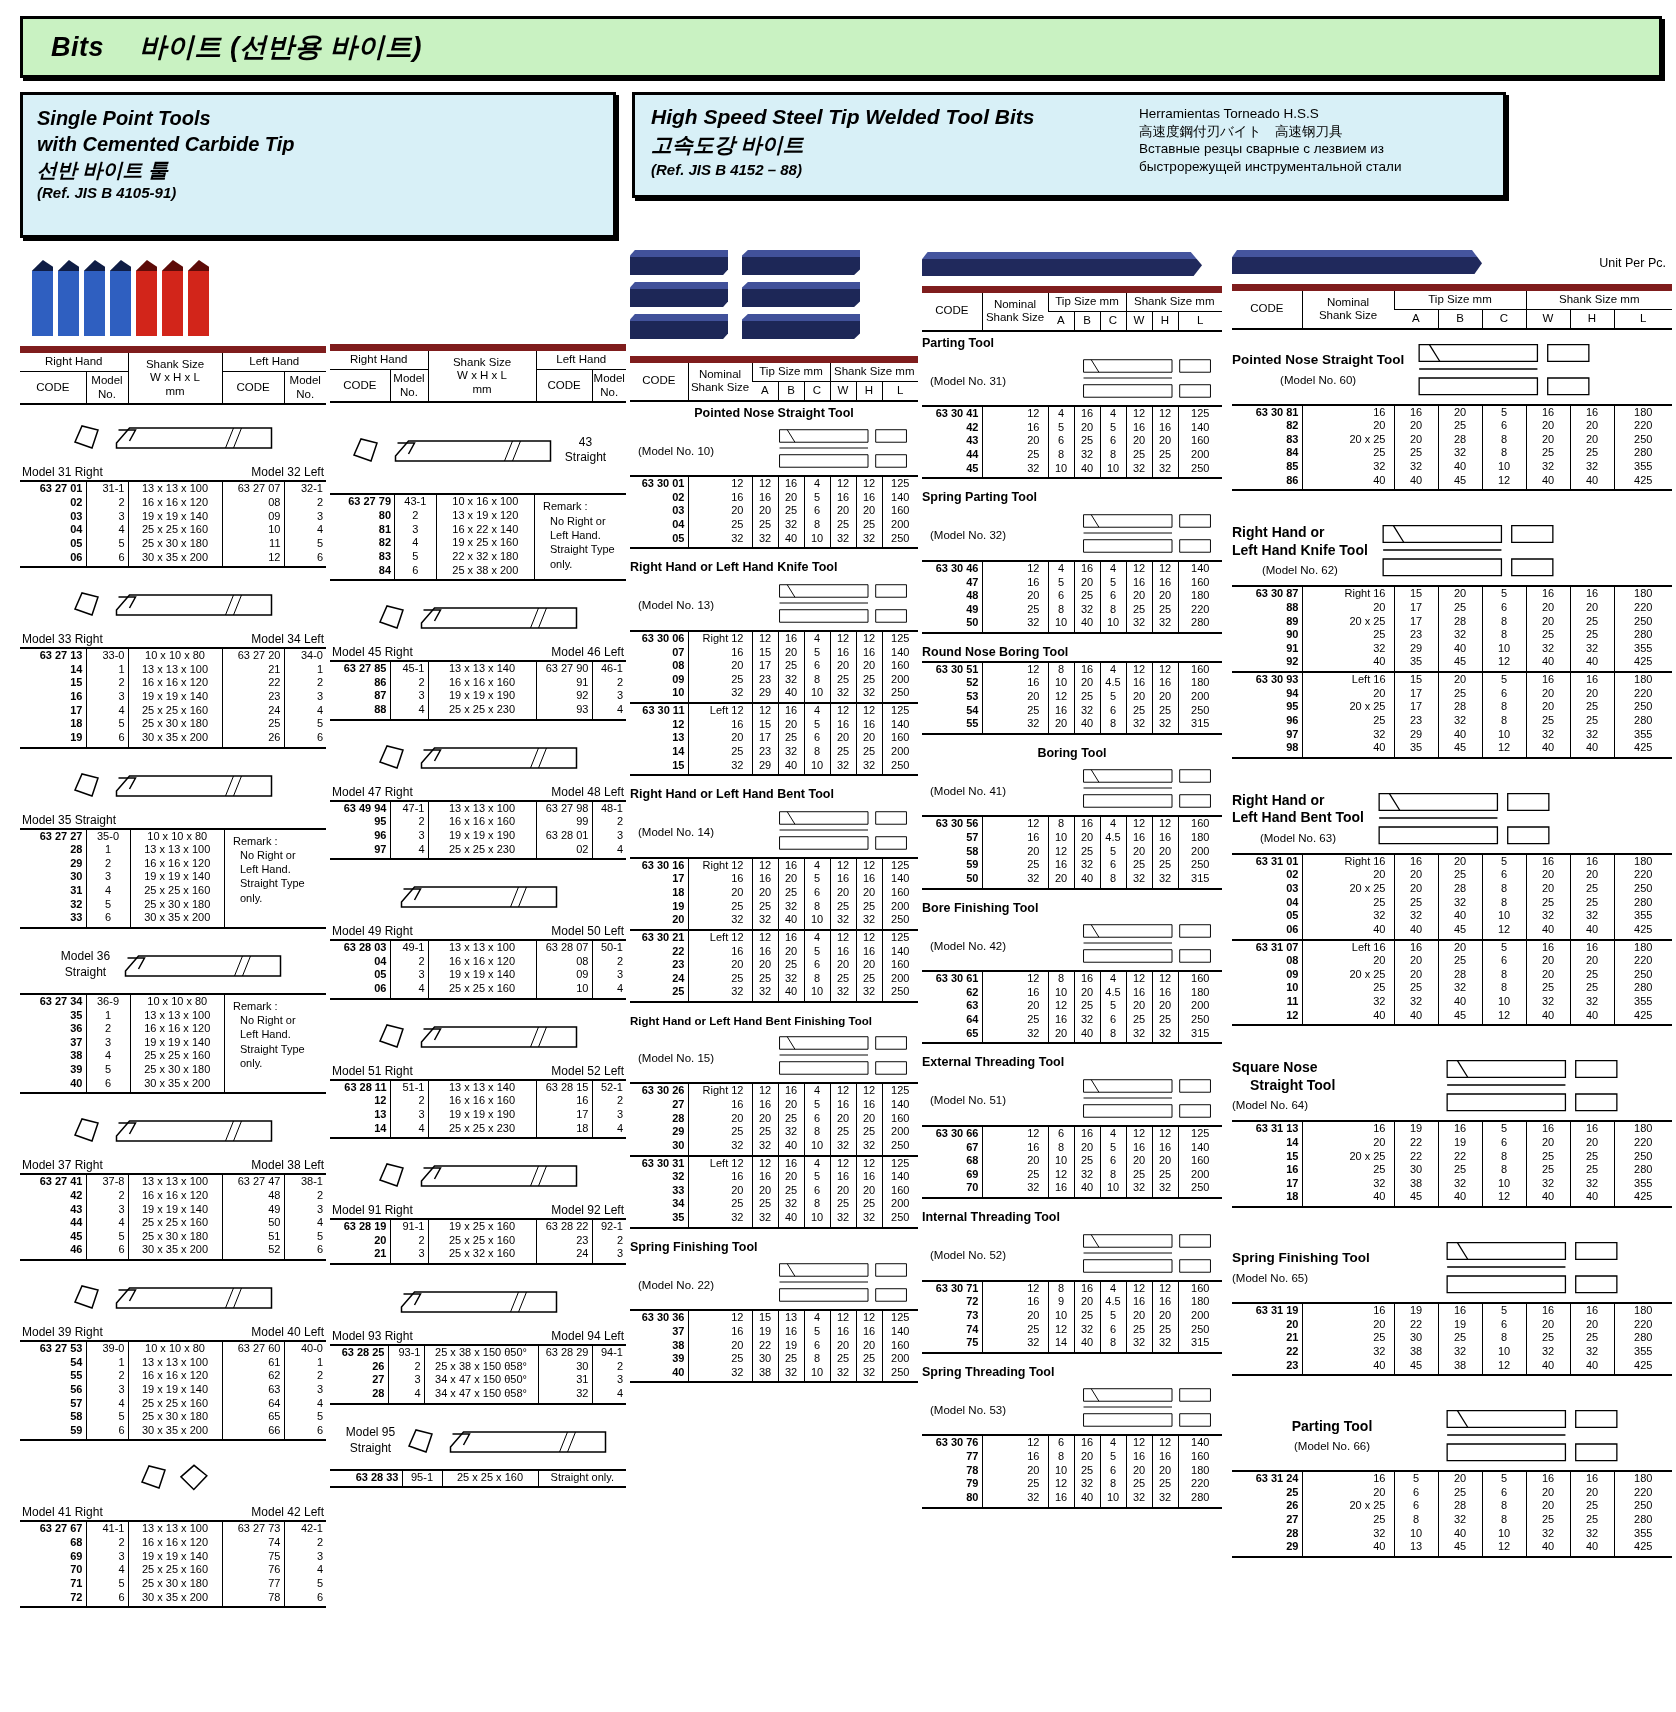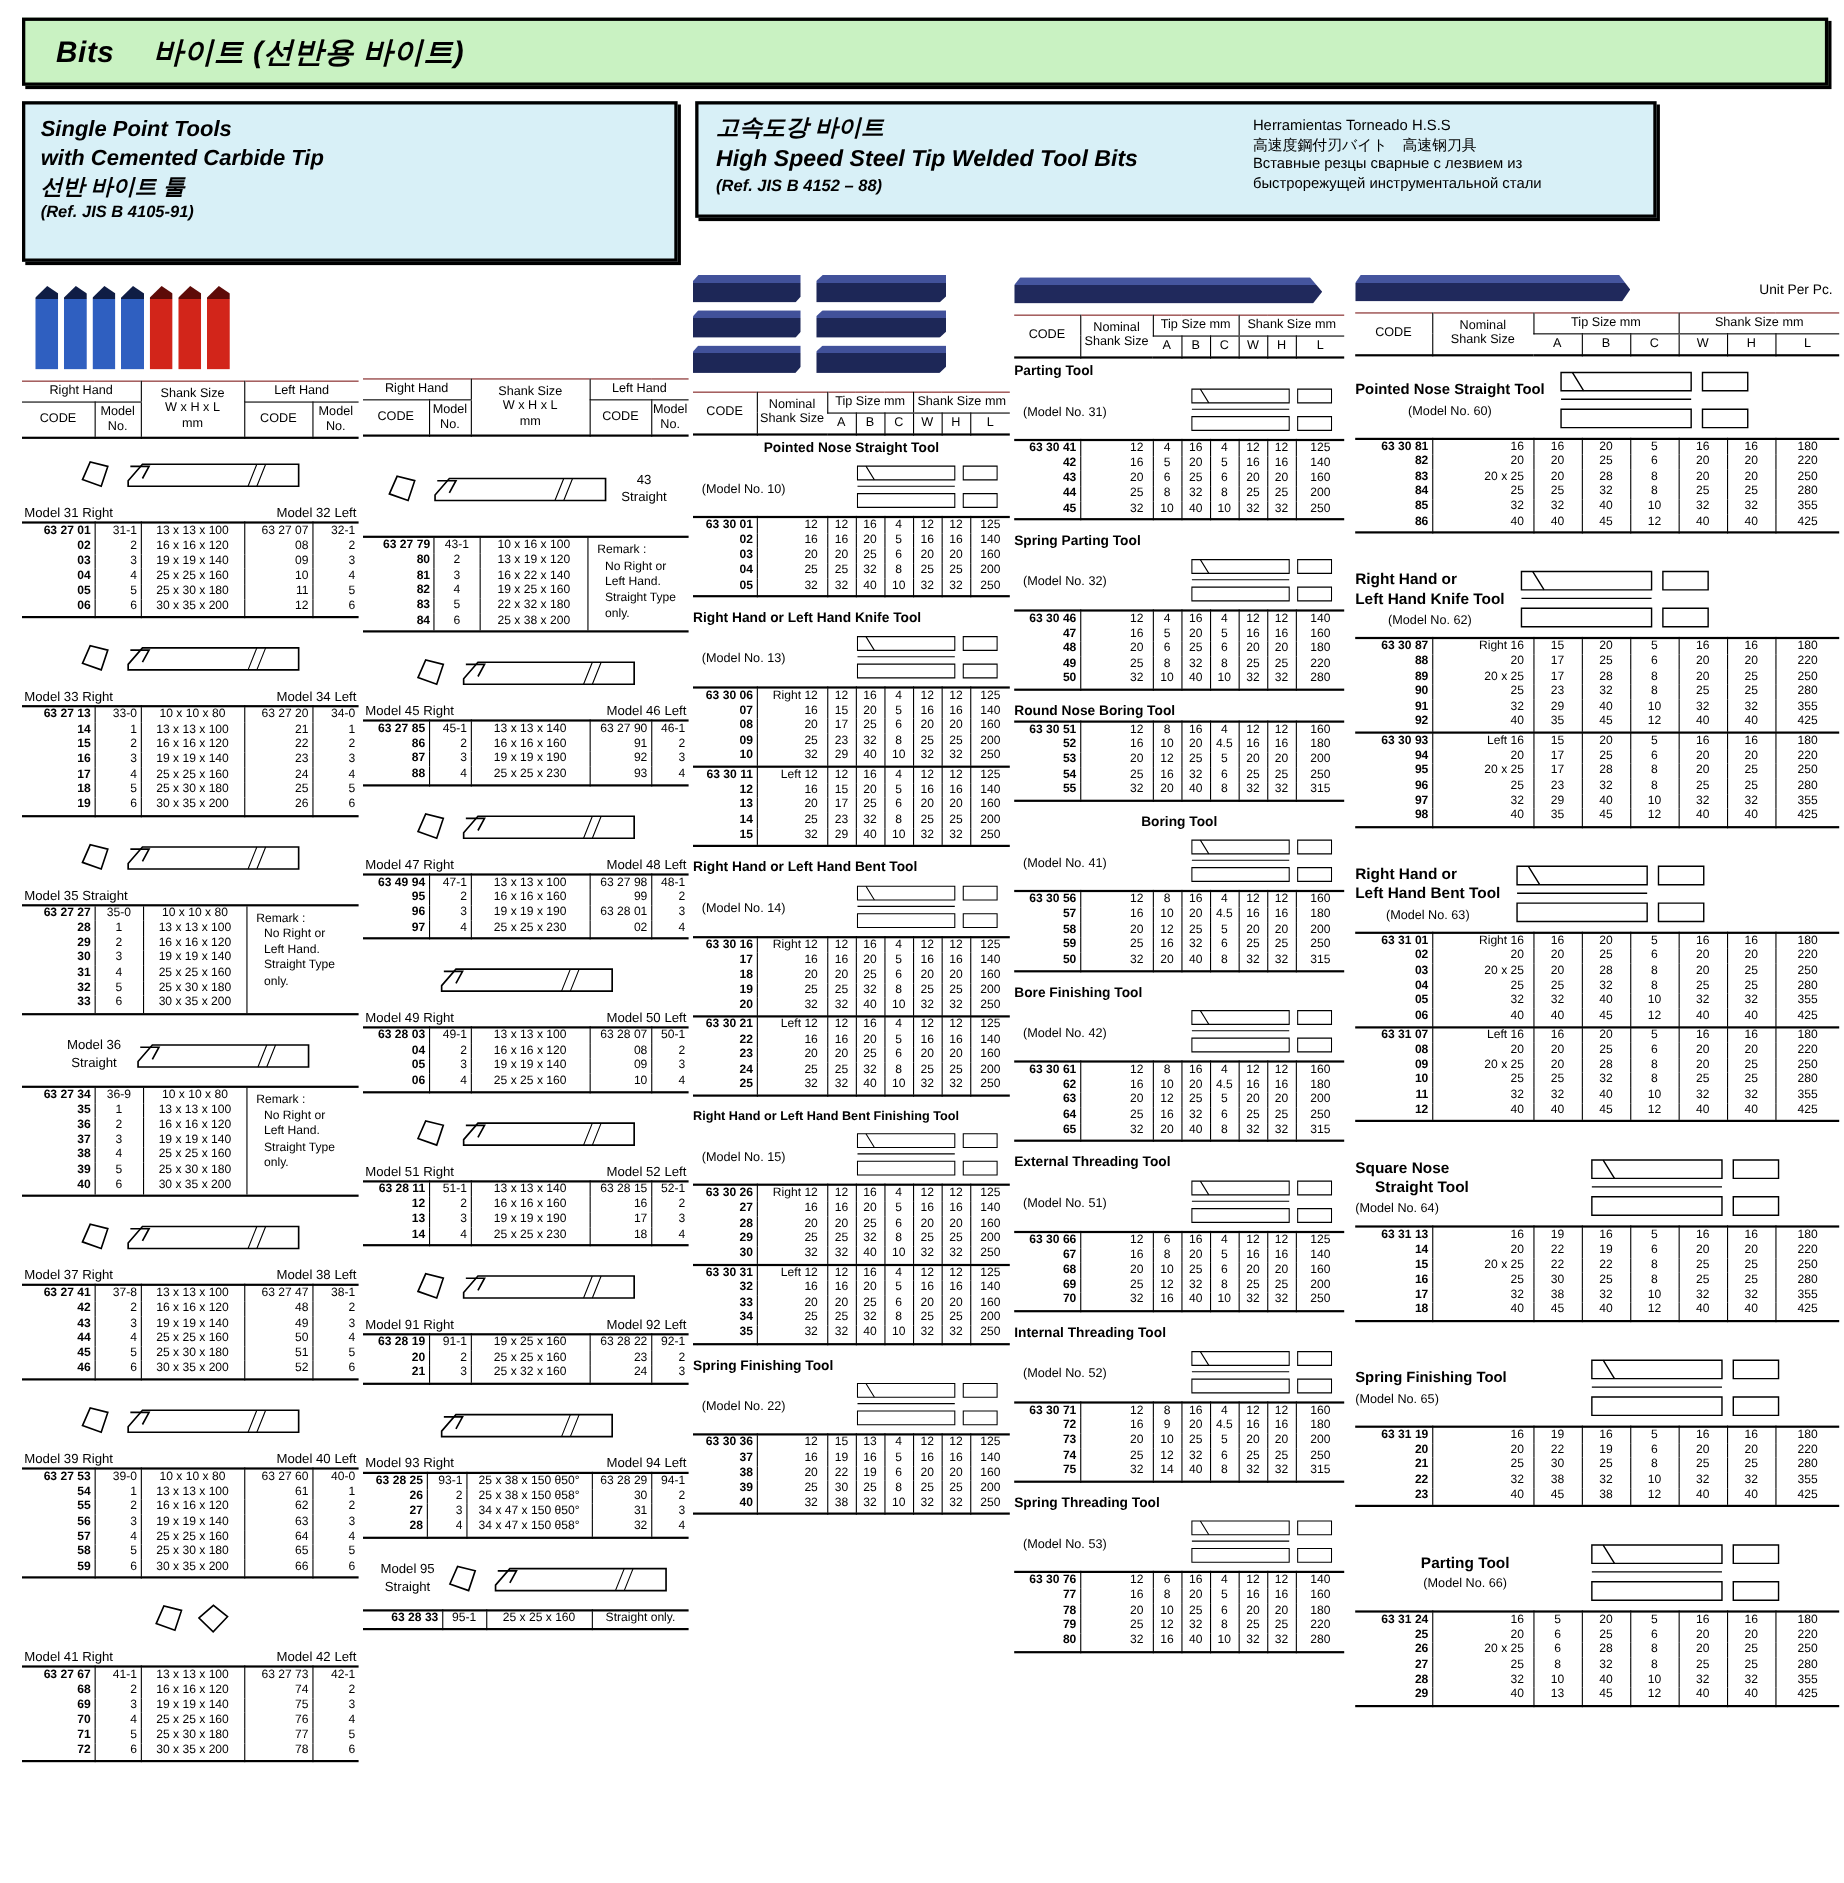--- a/index.html
+++ b/index.html
@@ -44,21 +44,21 @@
 .btab tbody:first-child tr:first-child td{padding-top:2px}
 .btab tbody tr:last-child td{padding-bottom:2px}
 
 .ctab td:nth-child(2){text-align:right}
 .ctab td:nth-child(3){text-align:center}
 .ctab td:nth-child(4){text-align:right;font-weight:normal}
 .ctab td:nth-child(5){text-align:right}
 
 .htab td:nth-child(2){text-align:right;padding-right:8px}
 
-.chead,.hhead{width:100%;table-layout:fixed;border-top:1px solid #7f1d1d;border-bottom:2px solid #000;margin-bottom:4px}
+.chead,.hhead{width:100%;table-layout:fixed;border-top:7px solid #7f1d1d;border-bottom:2px solid #000;margin-bottom:4px}
 .chead td,.hhead td{font-size:11.5px;text-align:center;border-left:1px solid #000;padding:2px 1px;line-height:1.2}
 .chead td:first-child,.hhead td:first-child{border-left:none}
 .chead .bb,.hhead .bb{border-bottom:1px solid #000}
 
 .pair-titles{display:flex;justify-content:space-between;font-size:12px;padding:0 2px;margin-bottom:1px}
 .htitle{font-weight:bold;font-size:12.5px;line-height:1.25}
 .hmodel{font-size:11.5px;margin-top:5px}
 .hhead-row{display:flex;justify-content:space-between;align-items:center;padding:2px 0 2px 8px;min-height:52px}
 .hblock{margin-bottom:11px}
 .cblock{margin-bottom:8px}
@@ -109,22 +109,22 @@
     <div class="panel pl">
       <div class="pt">
         <div>Single Point Tools</div>
         <div>with Cemented Carbide Tip</div>
         <div>선반 바이트 툴</div>
         <div class="ref">(Ref. JIS B 4105-91)</div>
       </div>
     </div>
     <div class="panel pr">
       <div class="pt">
+        <div>High Speed Steel Tip Welded Tool Bits</div>
         <div>고속도강 바이트</div>
-        <div>High Speed Steel Tip Welded Tool Bits</div>
         <div class="ref">(Ref. JIS B 4152 – 88)</div>
       </div>
       <div class="palt">
         <div>Herramientas Torneado H.S.S</div>
         <div>高速度鋼付刃バイト　高速钢刀具</div>
         <div>Вставные резцы сварные с лезвием из</div>
         <div>быстрорежущей инструментальной стали</div>
       </div>
     </div>
   </div>

